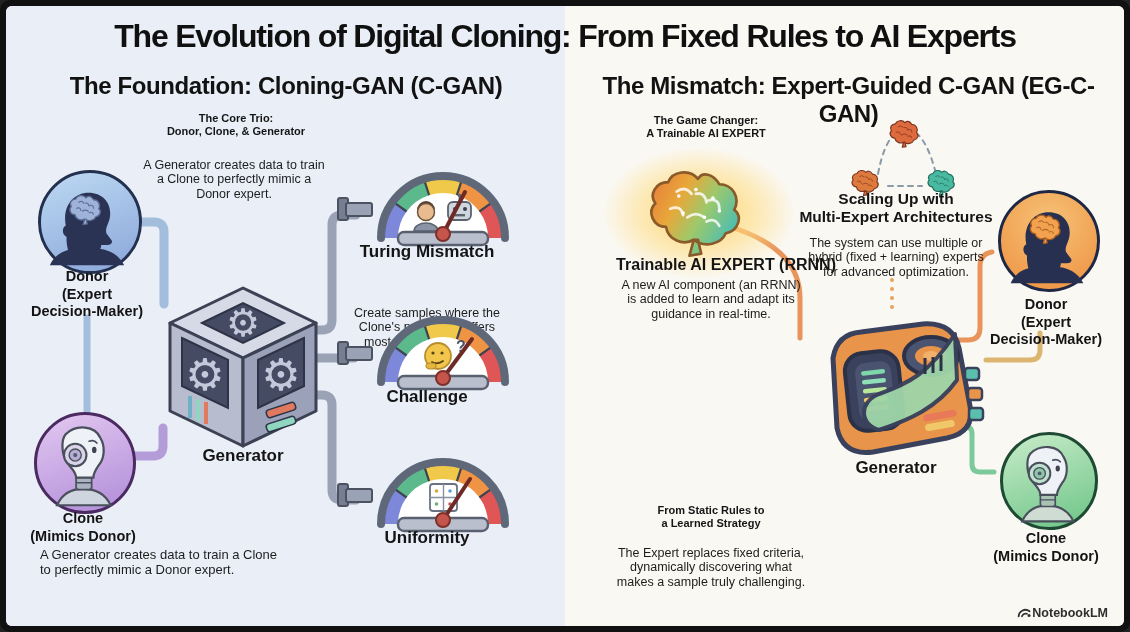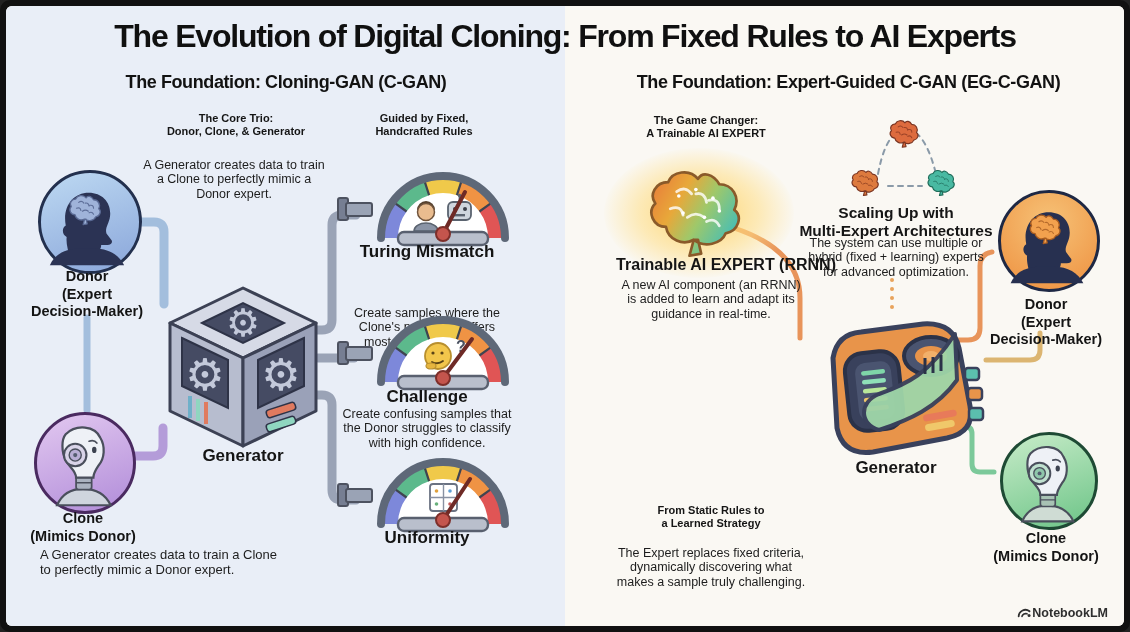--- a/index.html
+++ b/index.html
@@ -5,21 +5,21 @@
   html,body{margin:0;padding:0;background:#222;font-family:"Liberation Sans","DejaVu Sans",sans-serif;}
   .frame{position:relative;width:1130px;height:632px;background:#111;border-radius:10px;overflow:hidden;}
   .stage{position:absolute;left:6px;top:6px;right:6px;bottom:6px;border-radius:6px;overflow:hidden;background:#faf8f3;}
   .abs{position:absolute;}
   .panel{position:absolute;top:0;bottom:0;}
   .panel.leftbg{left:0;width:559px;background:#e9eef7;}
   .panel.rightbg{left:559px;right:0;background:#faf8f3;}
   .ctr{text-align:center;}
   .pre{white-space:pre-line;}
   .main-title{width:100%;top:12px;font-size:32px;font-weight:800;letter-spacing:-1.2px;color:#101010;text-align:center;white-space:nowrap;}
-  .panel-title{font-size:18px;font-weight:800;letter-spacing:-0.4px;color:#121212;}
+  .panel-title{font-size:24px;font-weight:800;letter-spacing:-0.4px;color:#121212;}
   .sub-head{font-size:11px;font-weight:800;line-height:1.18;color:#151515;}
   .desc{font-size:12.5px;font-weight:500;line-height:1.14;color:#1d1d1d;}
   .avatar-label{font-size:14.5px;font-weight:800;line-height:1.22;color:#141414;}
   .gauge-label{font-size:17px;font-weight:800;color:#141414;}
   .gen-label{font-size:17px;font-weight:800;color:#141414;}
   .connectors{position:absolute;left:0;top:0;pointer-events:none;}
   .layer1{z-index:1;} .layer2{z-index:2;position:absolute;}
   .glow{border-radius:50%;background:radial-gradient(ellipse at center,rgba(255,210,100,0.95) 0%,rgba(255,222,135,0.55) 45%,rgba(255,235,170,0) 72%);}
   .avatar{border-radius:50%;}
   .wm{display:flex;align-items:center;font-size:12.5px;font-weight:600;color:#2f2f2f;}
@@ -87,22 +87,20 @@
     <path d="M986,246 q-12,2 -12,14 v62 q0,12 -12,12 h-10" fill="none" stroke="#e8945a" stroke-width="5" stroke-linecap="round"></path>
     <path d="M1034,327 v17 q0,10 -10,10 h-44" fill="none" stroke="#dcb571" stroke-width="5" stroke-linecap="round"></path>
     <path d="M944,420 h14 q8,0 8,8 v30 q0,8 8,8 h14" fill="none" stroke="#7cc99a" stroke-width="5" stroke-linecap="round"></path>
   </svg>
 
   <div class="abs main-title layer2">The Evolution of Digital Cloning: From Fixed Rules to AI Experts</div>
 
   <div class="abs ctr panel-title layer2" style="left:20px;top:66px;width:520px;">The Foundation: Cloning-GAN (C-GAN)</div>
   <div class="abs ctr sub-head pre layer2" style="left:100px;top:106px;width:260px;">The Core Trio:
 Donor, Clone, &amp; Generator</div>
-  <div class="abs ctr sub-head pre layer2" style="left:328px;top:106px;width:180px;">Guided by Fixed,
-Handcrafted Rules</div>
   <div class="abs ctr desc pre layer2" style="left:118px;top:152px;width:220px;">A Generator creates data to train
 a Clone to perfectly mimic a
 Donor expert.</div>
 
   <div class="abs avatar layer2" style="left:32px;top:164px;width:98px;height:98px;background:linear-gradient(160deg,#bdd9f2,#8aa6da);border:3px solid #23304e;">
     <svg width="92" height="92" viewBox="0 0 100 104" style="position:absolute;left:0;top:2px;">
       <use href="#personSil" style="--sfill:#2b3354"></use>
       <use href="#brainShape" transform="translate(28,20) scale(0.42)" style="--bfill:#9fb3d9;--bline:#5a6a94;--bsq:rgba(40,55,100,0.55)"></use>
     </svg>
   </div>
@@ -174,43 +172,40 @@
         <path d="M64,50 q6,3 11,-1" fill="none" stroke="#5a4316" stroke-width="1.8" stroke-linecap="round"></path>
         <ellipse cx="63" cy="54" rx="5" ry="3" fill="#e6b53e" stroke="#b88f2e" stroke-width="1.2"></ellipse>
         <text x="88" y="40" font-size="16" font-weight="bold" fill="#4a5160" font-family="Liberation Sans">?</text>
       </g>
       <use href="#gaugeFront"></use>
       <line x1="75" y1="66" x2="104" y2="27" stroke="#6e2a26" stroke-width="4" stroke-linecap="round"></line>
       <circle cx="75" cy="66" r="7" fill="#c4554d" stroke="#7e2f2a" stroke-width="2"></circle>
     </svg>
   </div>
   <div class="abs ctr gauge-label layer2" style="left:330px;top:381px;width:182px;">Challenge</div>
-  <div class="abs ctr desc pre layer2" style="left:316px;top:401px;width:210px;">Create confusing samples that
-the Donor struggles to classify
-with high confidence.</div>
 
   <div class="abs layer2" style="left:330px;top:448px;width:182px;">
     <svg width="182" height="84" viewBox="-32 0 182 84">
       <use href="#gaugeBody"></use>
       <g>
         <rect x="62" y="30" width="27" height="27" rx="3" fill="#ffffff" stroke="#6a7282" stroke-width="1.8"></rect>
         <path d="M75.5,30 v27 M62,43.5 h27" stroke="#8891a2" stroke-width="1.4"></path>
         <circle cx="68.5" cy="37" r="1.8" fill="#e0a23e"></circle>
             <circle cx="82" cy="37" r="1.8" fill="#5d9fd4"></circle>
         <circle cx="68.5" cy="50" r="1.8" fill="#68b07b"></circle>
             <circle cx="82" cy="50" r="1.8" fill="#c25b5b"></circle>
       </g>
       <use href="#gaugeFront"></use>
       <line x1="75" y1="66" x2="102" y2="25" stroke="#6e2a26" stroke-width="4" stroke-linecap="round"></line>
       <circle cx="75" cy="66" r="7" fill="#c4554d" stroke="#7e2f2a" stroke-width="2"></circle>
     </svg>
   </div>
   <div class="abs ctr gauge-label layer2" style="left:330px;top:522px;width:182px;">Uniformity</div>
 
-  <div class="abs ctr panel-title layer2" style="left:570px;top:66px;width:545px;">The Foundation: Expert-Guided C-GAN (EG-C-GAN)</div>
+  <div class="abs ctr panel-title layer2" style="left:570px;top:66px;width:545px;">The Mismatch: Expert-Guided C-GAN (EG-C-GAN)</div>
   <div class="abs ctr sub-head pre layer2" style="left:590px;top:108px;width:220px;">The Game Changer:
 A Trainable AI EXPERT</div>
 
   <div class="abs glow layer1" style="left:598px;top:142px;width:190px;height:130px;"></div>
   <div class="abs layer2" style="left:638px;top:158px;">
     <svg width="108" height="96" viewBox="0 0 100 90">
       <defs>
         <linearGradient id="gradBrain" x1="0" y1="0" x2="1" y2="0.55">
           <stop offset="0" stop-color="#e8763a"></stop>
               <stop offset="0.38" stop-color="#e8a83a"></stop>
@@ -236,21 +231,21 @@
 guidance in real-time.</div>
 
   <div class="abs layer2" style="left:838px;top:110px;">
     <svg width="122" height="92" viewBox="0 0 122 92">
       <path d="M34,58 Q40,26 52,17 M72,17 Q84,26 92,58 M44,70 H78" fill="none" stroke="#8a9aa8" stroke-width="2" stroke-dasharray="5 5" stroke-linecap="round"></path>
       <use href="#brainShape" transform="translate(44,2) scale(0.34)" style="--bfill:#dd6b3e;--bline:#7a3522;--bsq:rgba(90,25,15,0.5)"></use>
       <use href="#brainShape" transform="translate(6,52) scale(0.32)" style="--bfill:#dd7a3e;--bline:#7a3522;--bsq:rgba(90,25,15,0.5)"></use>
       <use href="#brainShape" transform="translate(82,52) scale(0.32)" style="--bfill:#49b9a2;--bline:#1f6b58;--bsq:rgba(10,70,55,0.5)"></use>
     </svg>
   </div>
-  <div class="abs ctr sub-head pre layer2" style="left:780px;top:198px;width:220px;font-size:15.5px;">Scaling Up with
+  <div class="abs ctr sub-head pre layer2" style="left:780px;top:184px;width:220px;font-size:15.5px;">Scaling Up with
 Multi-Expert Architectures</div>
   <div class="abs ctr desc pre layer2" style="left:785px;top:230px;width:210px;">The system can use multiple or
 hybrid (fixed + learning) experts
 for advanced optimization.</div>
   <div class="dotline layer2" style="left:884px;top:272px;">
         <i></i>
         <i></i>
         <i></i>
         <i></i>
       </div>

